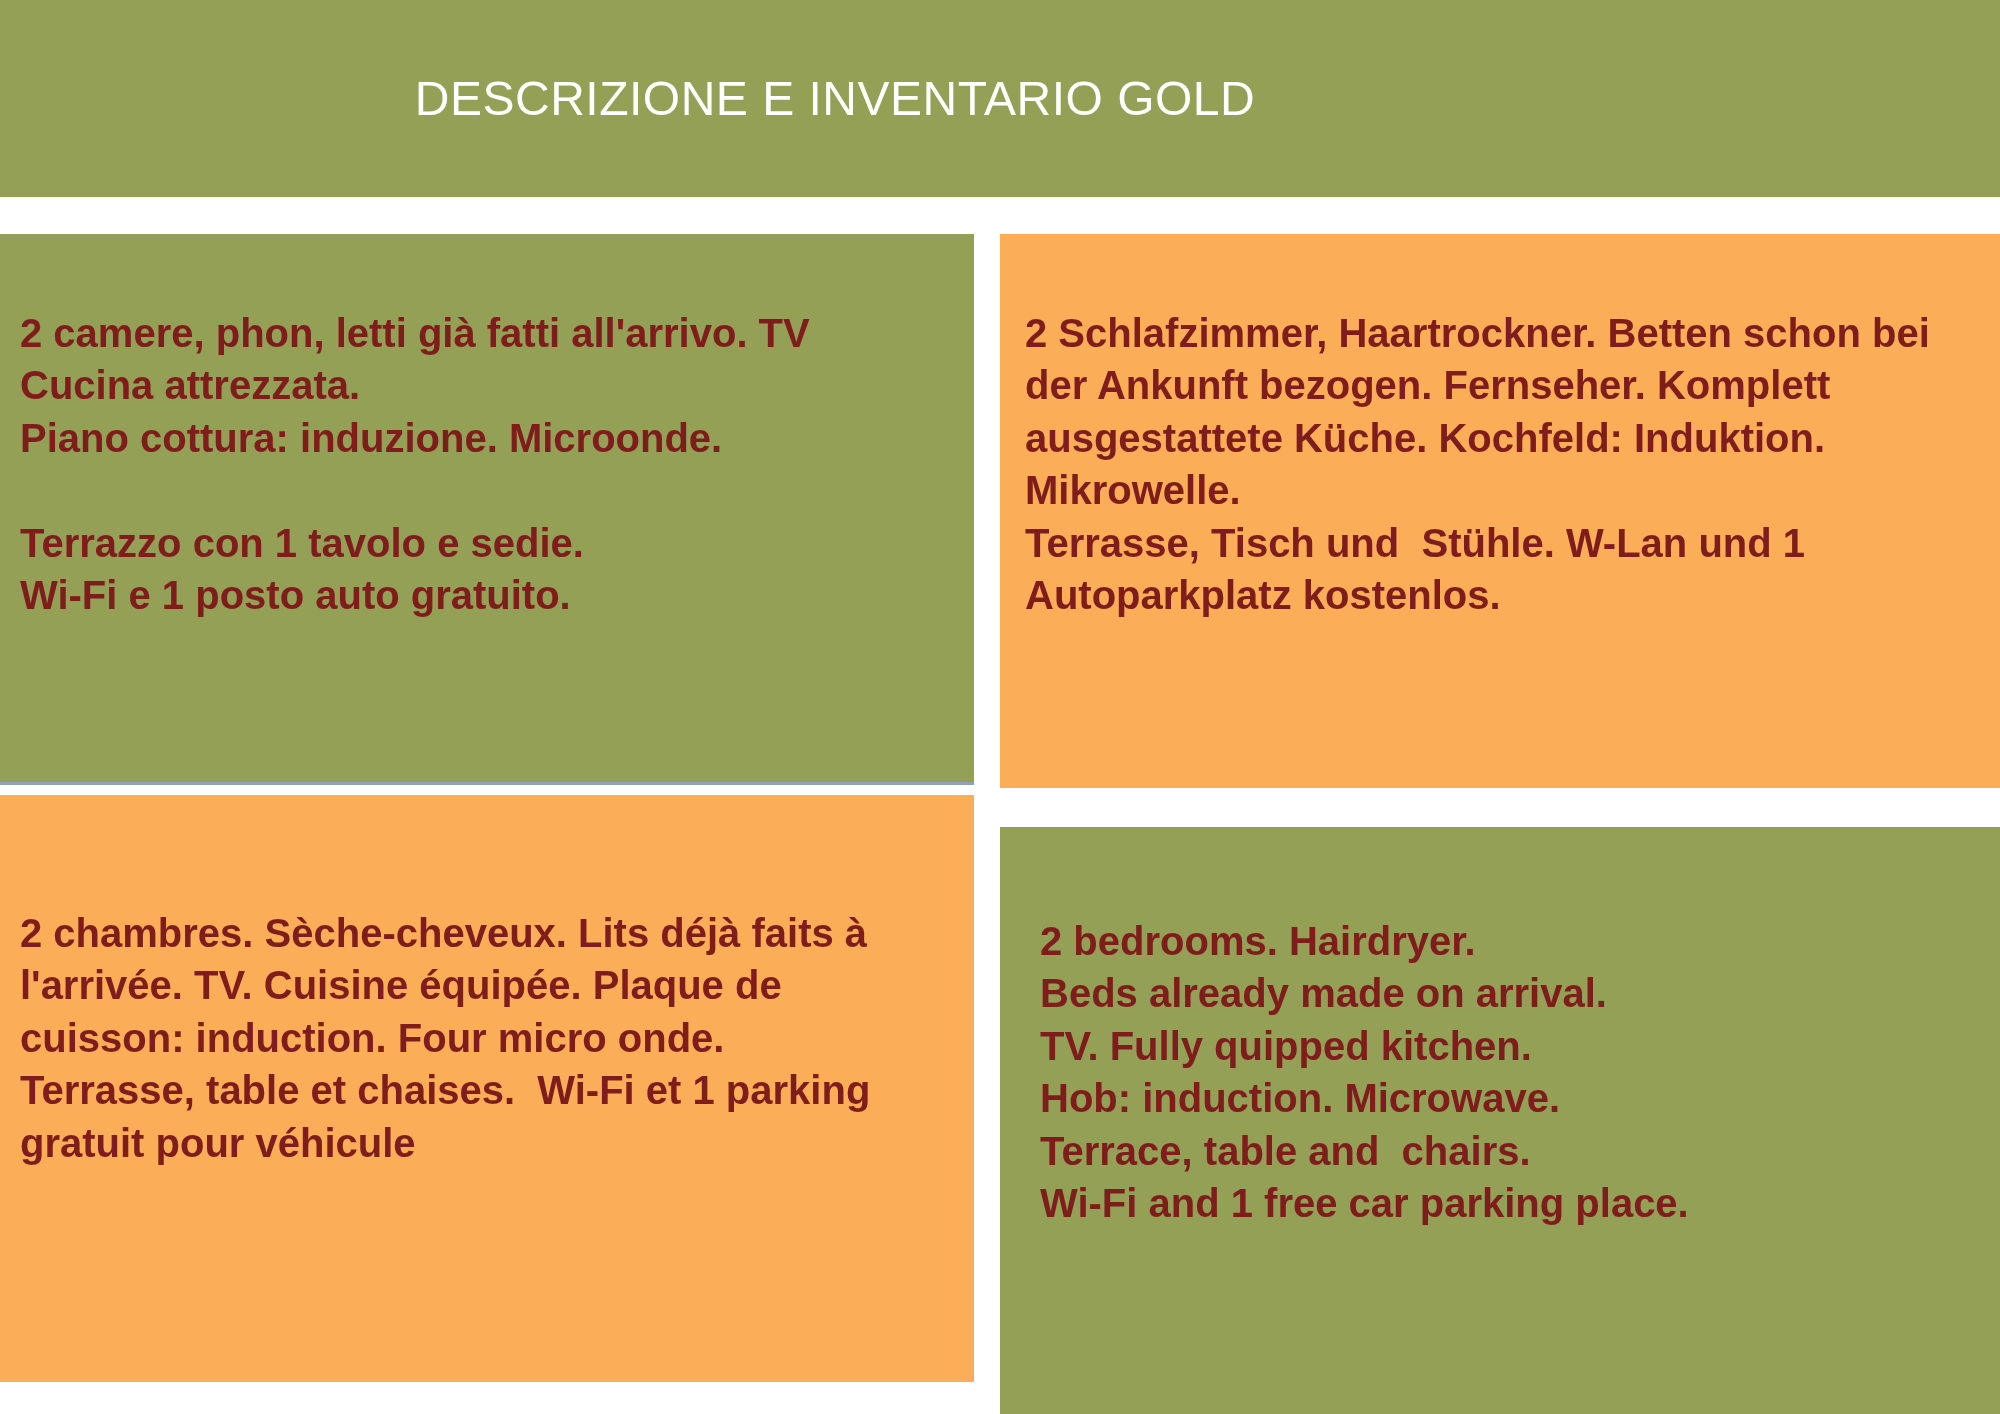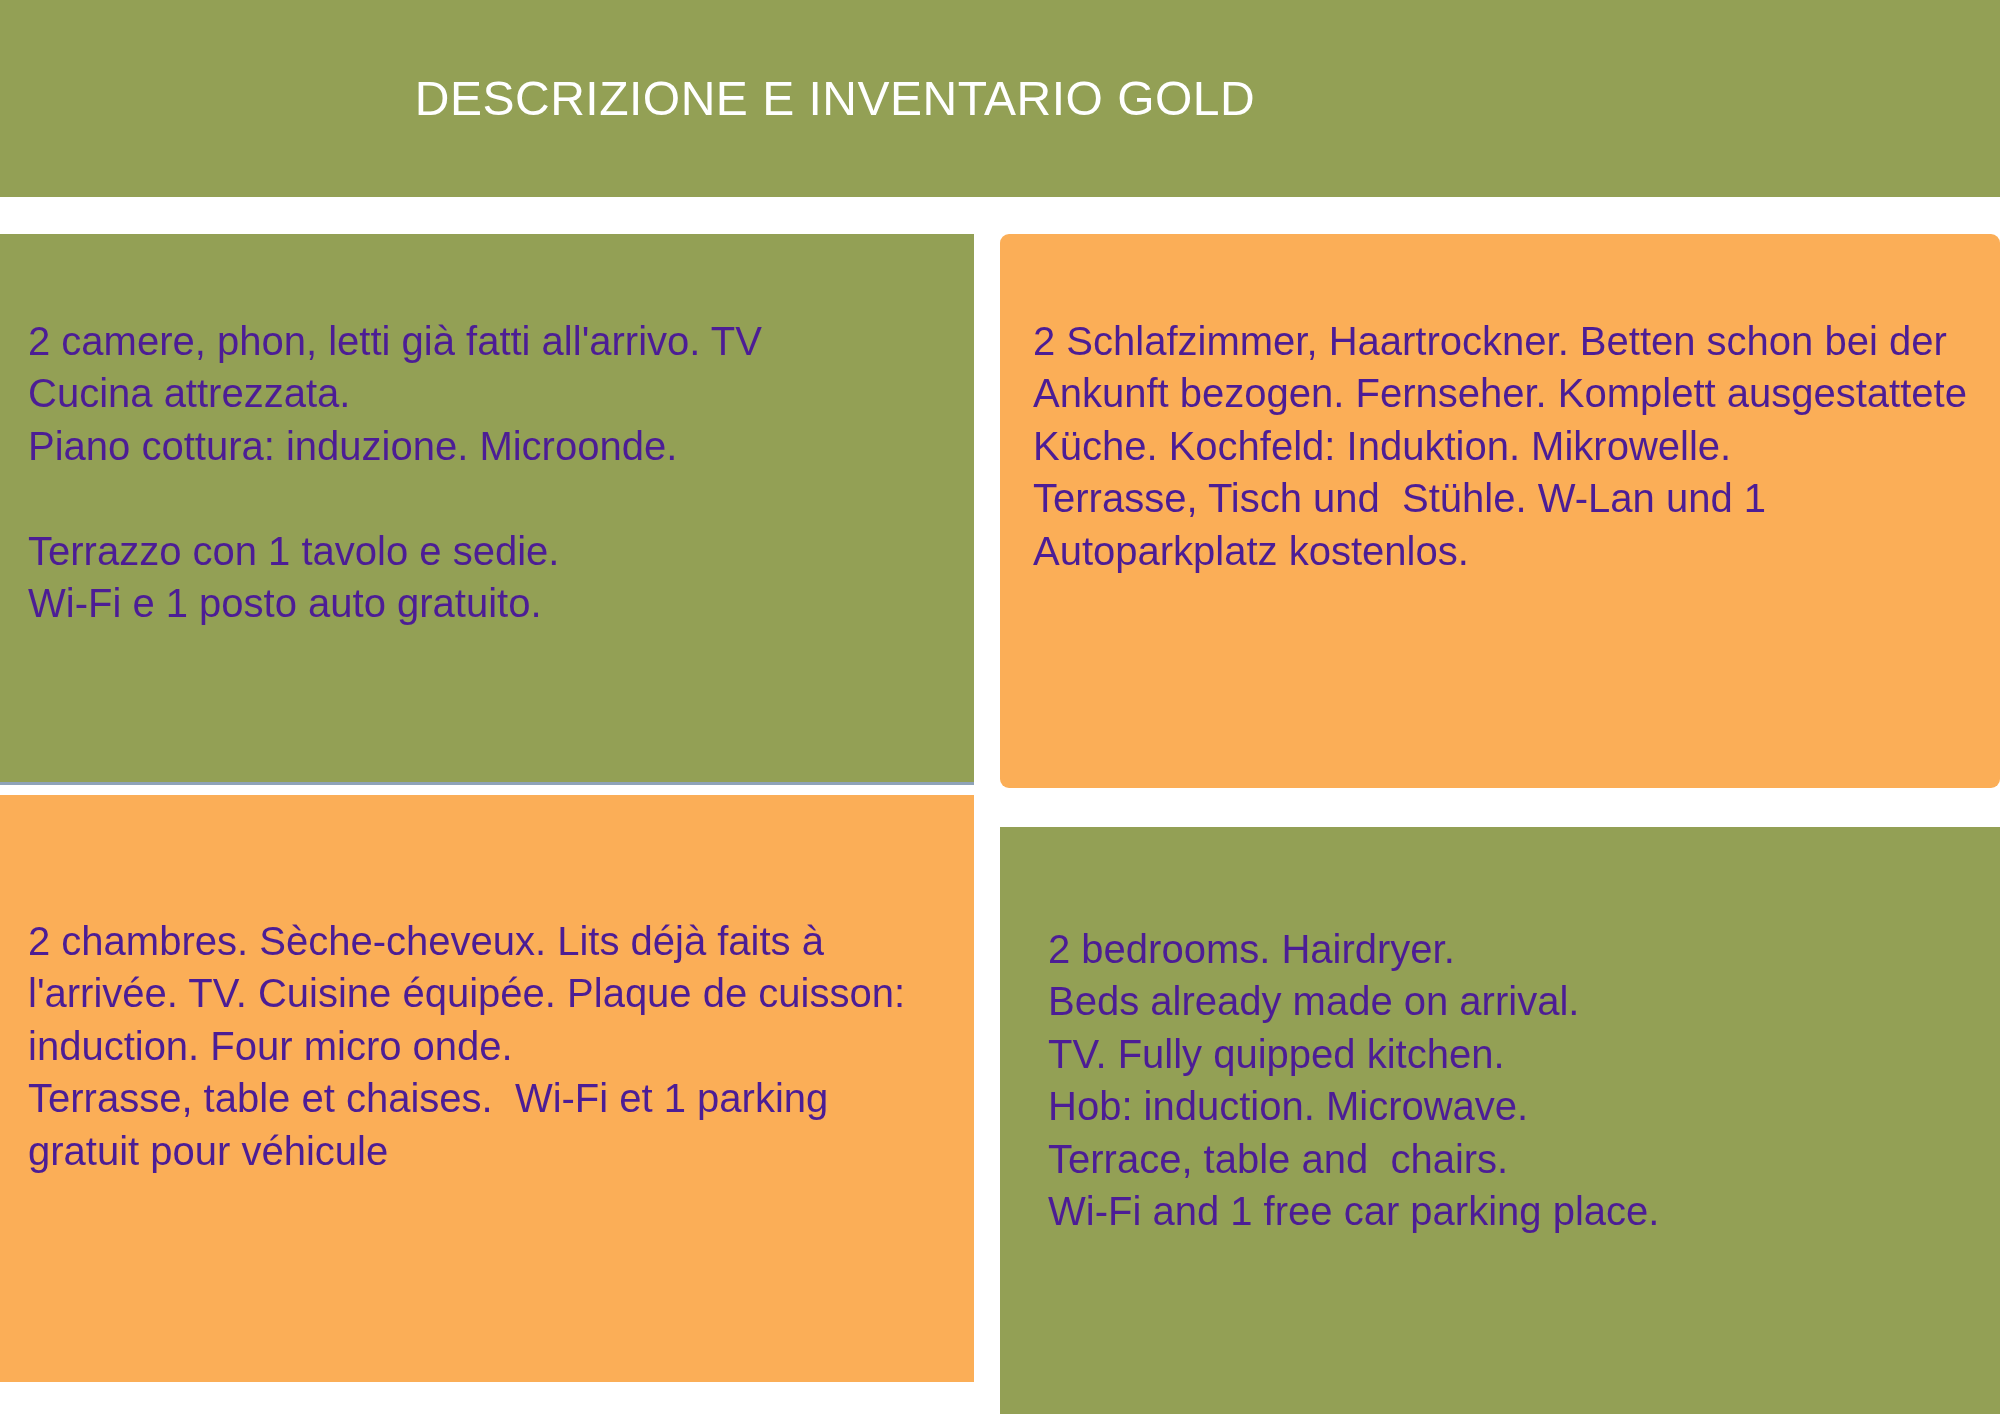--- a/index.html
+++ b/index.html
@@ -50,47 +50,46 @@
   }
 
   
   .panel {
     position: absolute;
     box-sizing: border-box;
     color: #ffffff;
     overflow: hidden;
   }
   .panel-body {
-    margin: 8px;
+    margin: 0;
     font-size: 40px;
-    font-weight: 400;
+    font-weight: 700;
     line-height: 1.31;
     white-space: pre-wrap;
-    color: #4c1d95;
+    color: #7f1d1d;
   }
 
   .panel--it {
     left: 0;
     top: 234px;
     width: 974px;
     height: 551px;
     background: #93a055;
     padding: 0px 26px 0 20px;
     border-bottom: 3px solid #8fa3b8;
   }
   .panel--it .panel-body { padding-top: 73px; }
 
   .panel--de {
     left: 1000px;
     top: 234px;
     width: 1000px;
     height: 554px;
     background: #fbae57;
     padding: 0 24px 0 25px;
-    border-radius: 9px;
   }
   .panel--de .panel-body { padding-top: 73px; }
 
   .panel--fr {
     left: 0;
     top: 795px;
     width: 974px;
     height: 587px;
     background: #fbae57;
     padding: 0 26px 0 20px;

